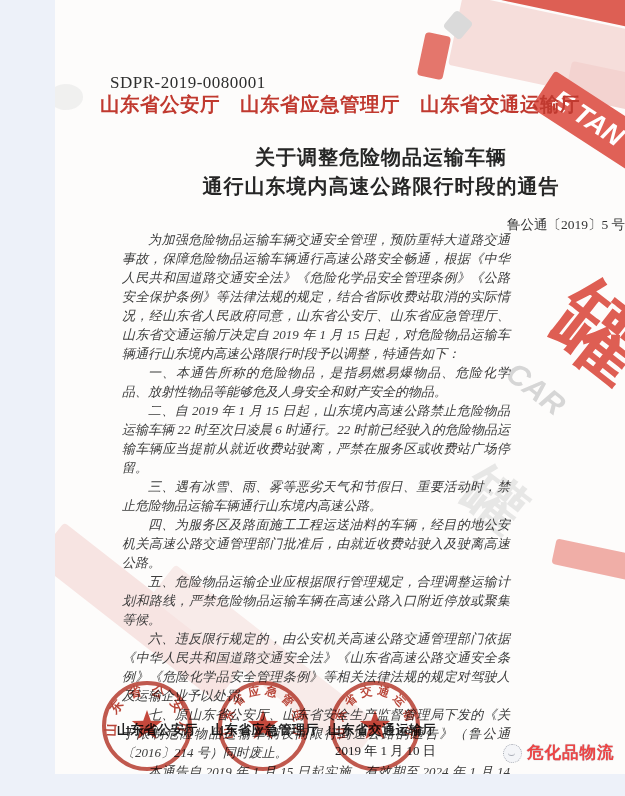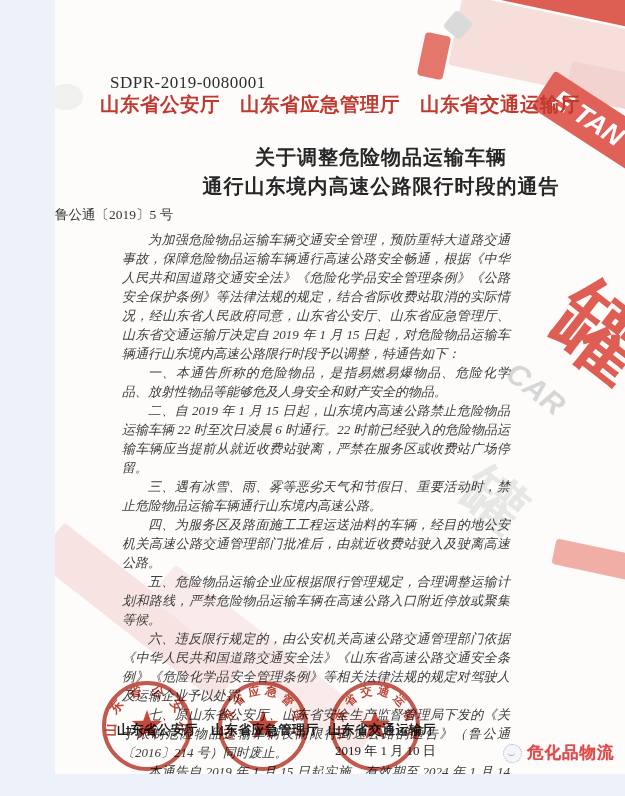--- a/index.html
+++ b/index.html
@@ -21,22 +21,22 @@
   .content{position:absolute; inset:0; z-index:1;}
   .doc-code{position:absolute; left:55px; top:54px; font-size:17px;
             color:#2e2e2e; letter-spacing:.5px;margin-top:19px;}
   .red-header{position:absolute; left:0; top:91px; width:100%;
               text-align:center; font-size:19.5px; font-weight:bold;
               color:#c0392f; letter-spacing:.5px;}
   .title-line{position:absolute; left:0; width:100%; text-align:center;
               font-size:20px; font-weight:bold; color:#262626;
               letter-spacing:1px;padding-left:41px;}
   .title-1{top:144px;} .title-2{top:173px;}
-  .doc-no{position:absolute; left:0; top:206px; width:100%;
-          text-align:left; font-size:13.5px; color:#333;}
+  .doc-no{position:absolute; left:0; top:216px; width:100%;
+          text-align:right; font-size:13.5px; color:#333;}
   .body-block{position:absolute; left:67px; top:230px; width:388px;
               font-size:13px; line-height:19px; color:#3b3b3b;
               text-align:justify;}
   .body-block p{margin:0; text-indent:2em;font-style:italic;}
   
   .seal{position:absolute; z-index:3; mix-blend-mode:multiply; opacity:.93;}
   .seal svg{display:block;}
   .ring-text{fill:#b6392b; font-weight:bold;
              font-family:"Liberation Serif","DejaVu Serif",serif;}
   .ring-6{font-size:13px; letter-spacing:8px;}

